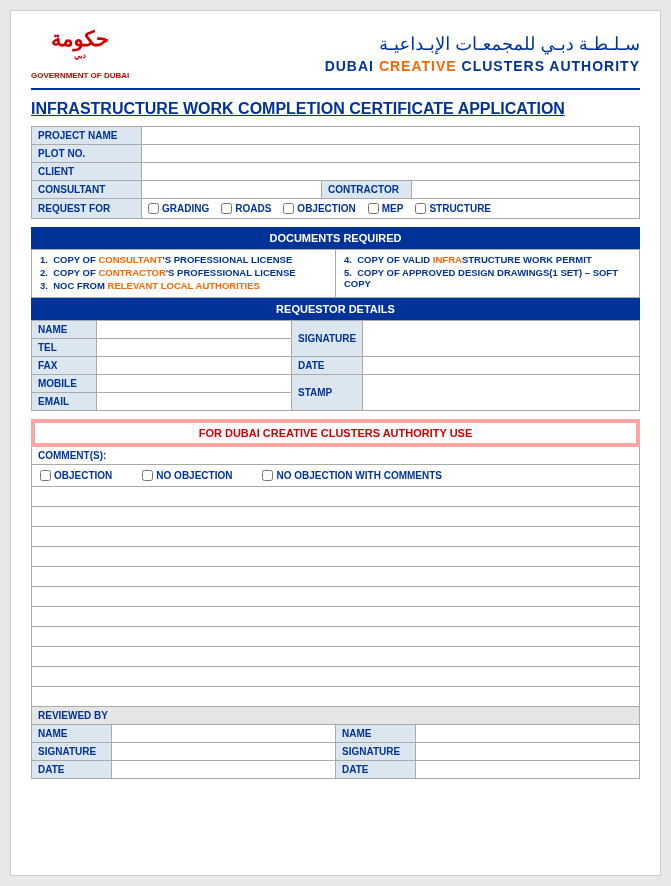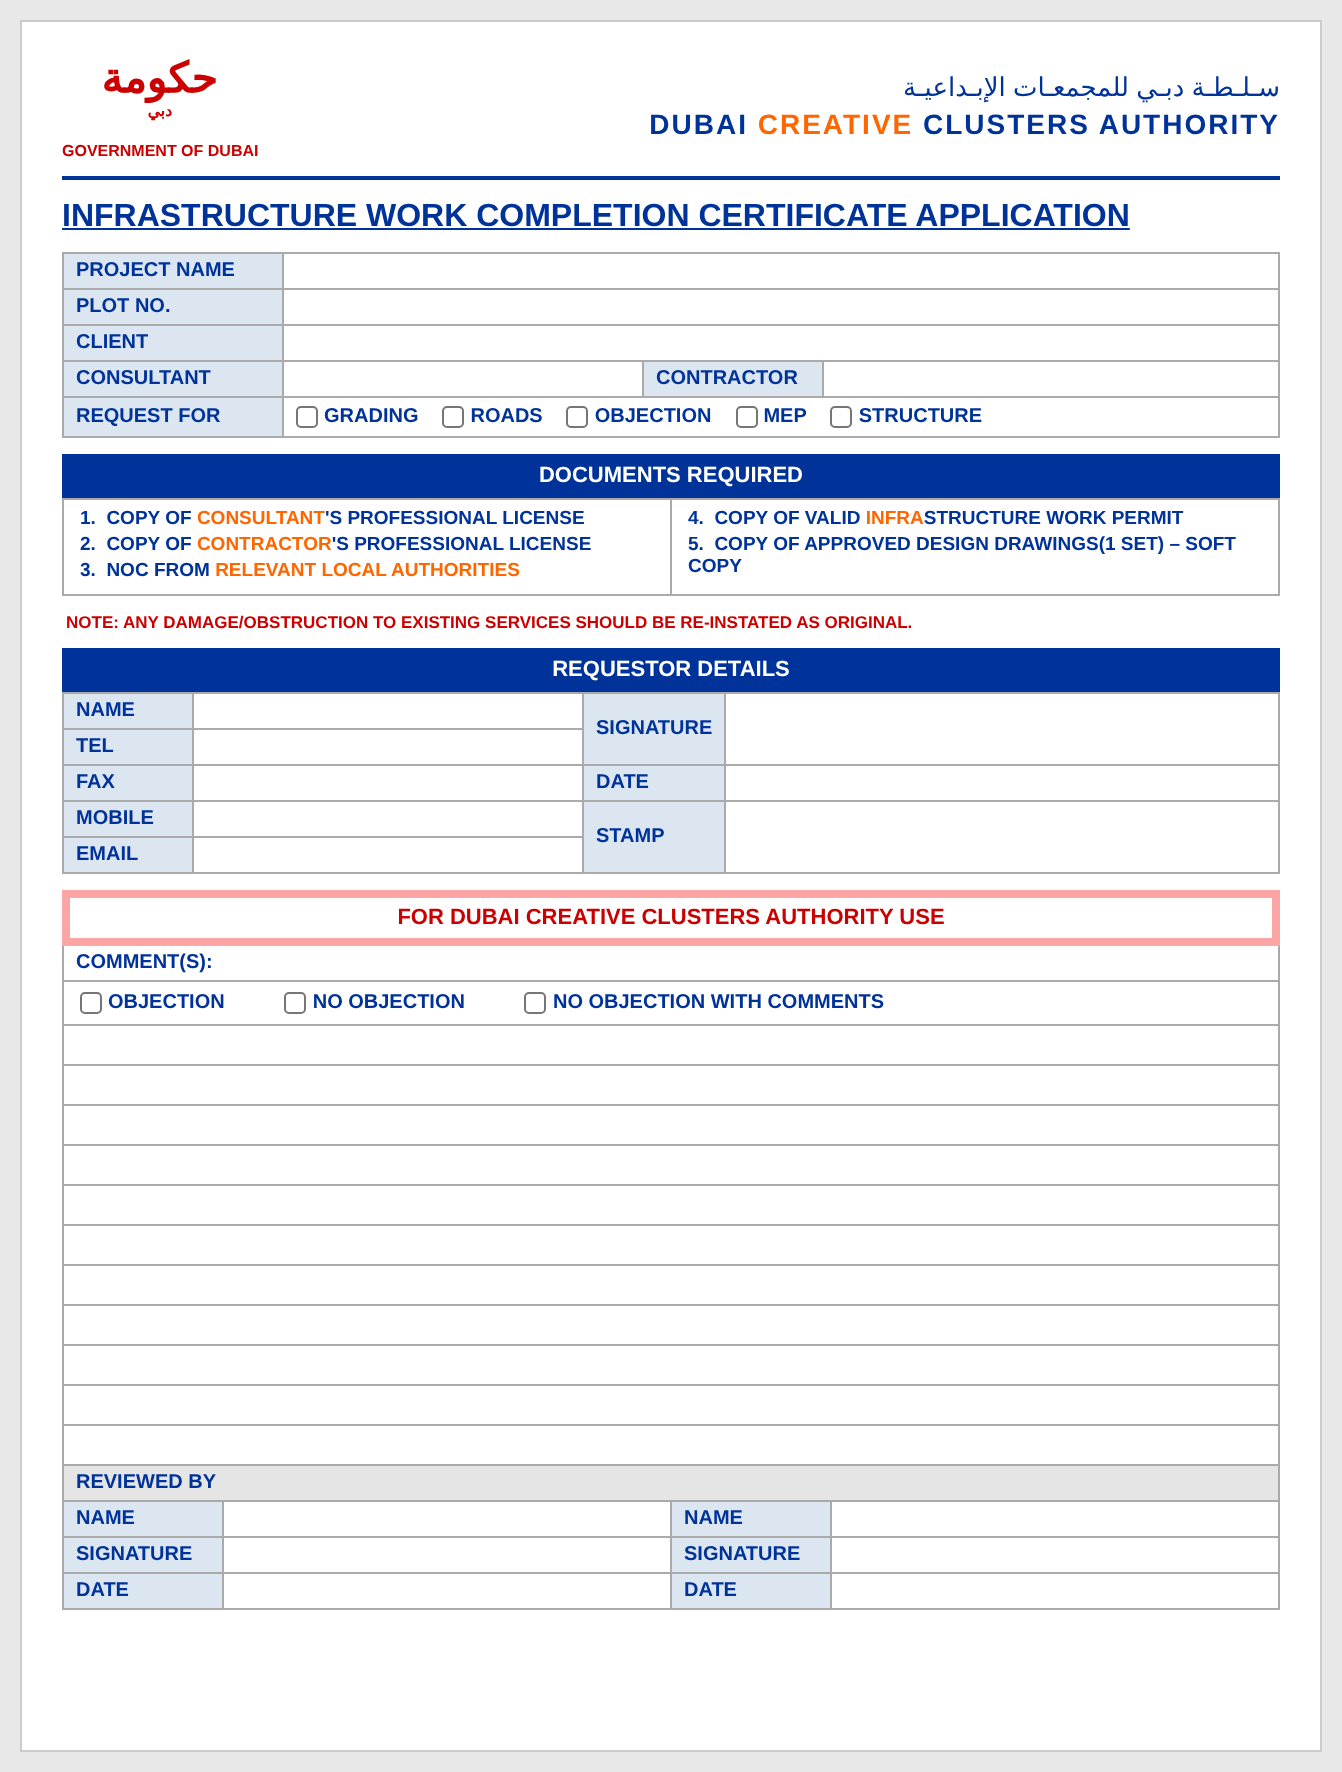--- a/index.html
+++ b/index.html
@@ -40,21 +40,21 @@
     .logo-text {
       font-size: 8px;
       color: #cc0000;
       font-weight: bold;
       text-align: center;
     }
     .authority-name {
       text-align: right;
     }
     .authority-arabic {
-      font-size: 13px;
+      font-size: 18px;
       color: #003399;
       margin-bottom: 3px;
       direction: rtl;
     }
     .authority-english {
       font-size: 14px;
       font-weight: bold;
       color: #003399;
       letter-spacing: 1px;
     }
@@ -357,23 +357,20 @@
           <ul class="docs-list">
             <li>4.&nbsp; COPY OF VALID <span>INFRA</span>STRUCTURE WORK PERMIT</li>
             <li>5.&nbsp; COPY OF APPROVED DESIGN DRAWINGS(1 SET) – SOFT COPY</li>
           </ul>
         </td>
       </tr>
     </tbody>
       </table>
   </div>
 
-  <div class="note-row">
-    <span>NOTE: </span><span>ANY DAMAGE/OBSTRUCTION TO EXISTING SERVICES SHOULD BE RE-INSTATED AS ORIGINAL.</span>
-  </div>
 
   <div>
     <div class="section-header">REQUESTOR DETAILS</div>
     <table class="requestor-table">
       <tbody>
           <tr>
         <td class="req-label">NAME</td>
         <td class="req-value"></td>
         <td class="req-label2" rowspan="2">SIGNATURE</td>
         <td class="req-value2" rowspan="2"></td>

